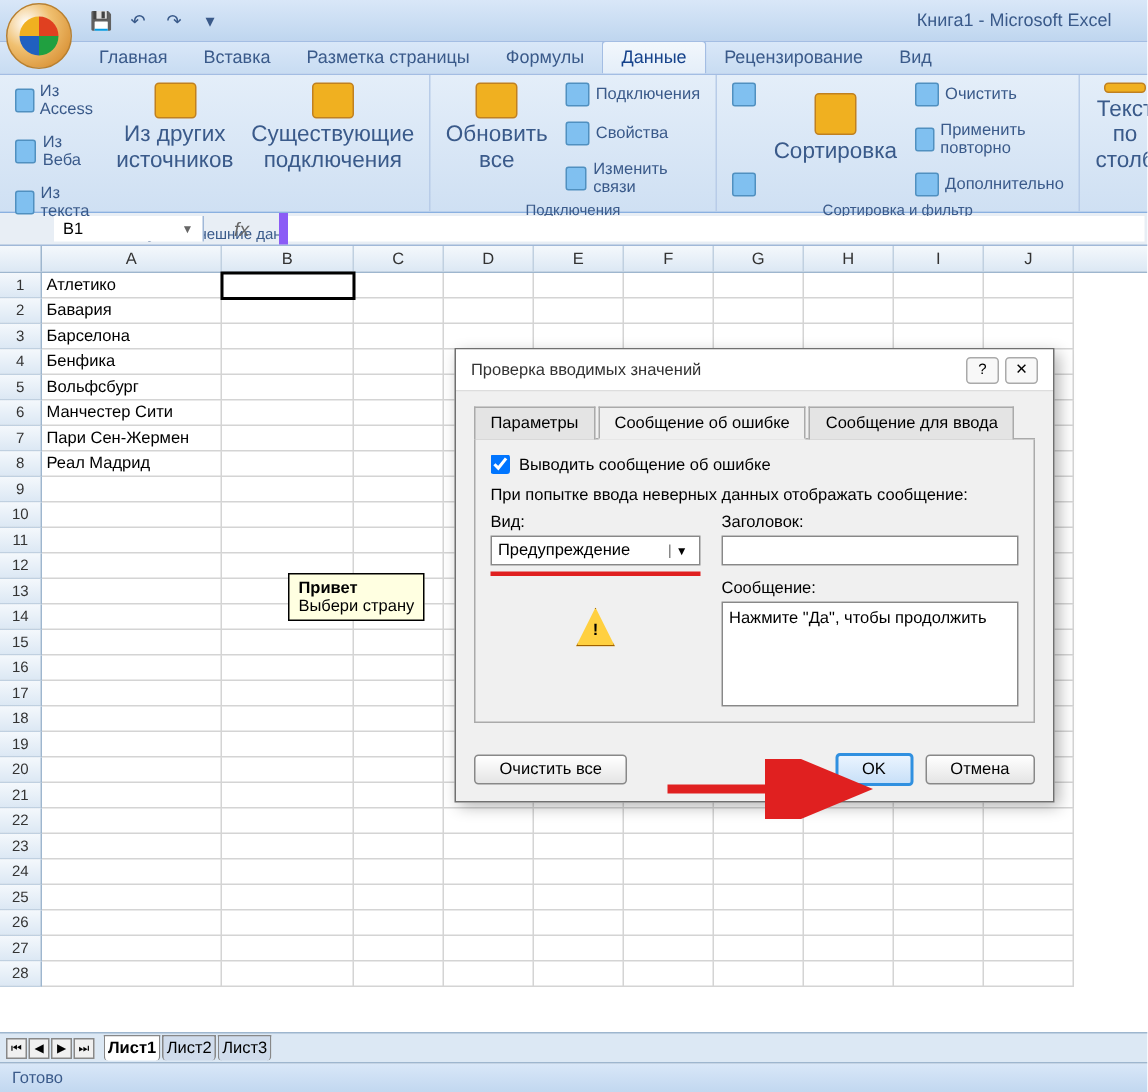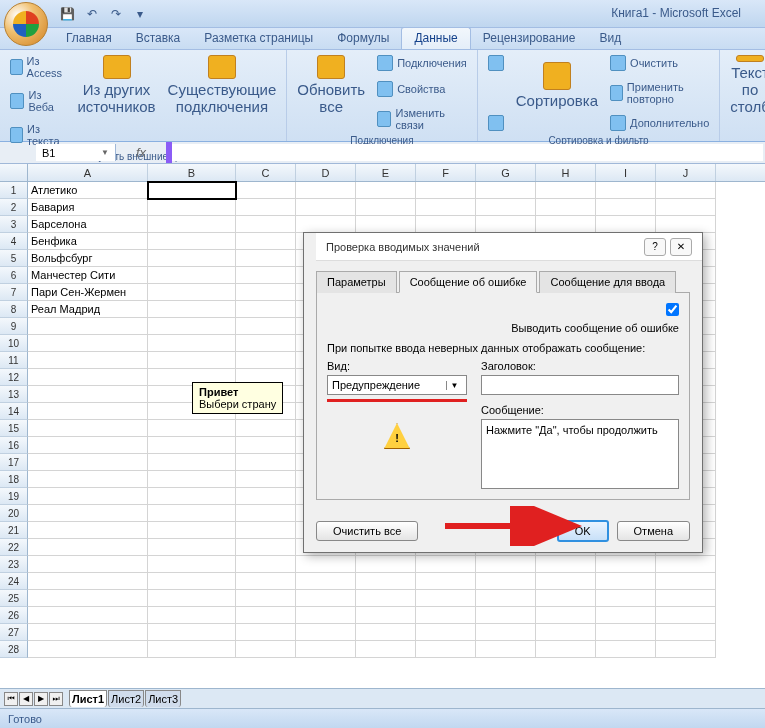--- a/index.html
+++ b/index.html
@@ -25,21 +25,21 @@
 .group-label { text-align: center; font-size: 10px; color: #3a5a8a; padding: 2px 0 1px; }
 .rbtn { display: flex; flex-direction: column; align-items: center; justify-content: center; padding: 2px 4px; font-size: 15px; color: #3a5a8a; cursor: pointer; text-align: center; }
 .rbtn-big { height: 64px; }
 .rbtn .ico { width: 28px; height: 28px; margin-bottom: 2px; background: #f0b020; border: 1px solid #c08020; border-radius: 3px; }
 .rbtn-small { display: flex; align-items: center; gap: 4px; font-size: 11px; color: #3a5a8a; padding: 2px 4px; cursor: pointer; }
 .rbtn-small .ico-s { width: 16px; height: 16px; background: #80c0f0; border: 1px solid #5090c0; border-radius: 2px; }
 .vstack { display: flex; flex-direction: column; gap: 6px; justify-content: space-between; }
 
 
 .fbar { height: 22px; display: flex; border-bottom: 1px solid #a0b8d8; background: #e8eef5; align-items: stretch; }
-.namebox { width: 80px; border-right: 1px solid #a0b8d8; display: flex; align-items: center; padding: 0 6px; font-size: 11px; background: #fff; margin: 2px 0 2px 36px; }
+.namebox { width: 100px; border-right: 1px solid #a0b8d8; display: flex; align-items: center; padding: 0 6px; font-size: 11px; background: #fff; margin: 2px 0 2px 36px; }
 .namebox .dd { margin-left: auto; font-size: 8px; color: #666; }
 .fx { display: flex; align-items: center; padding: 0 20px; font-size: 13px; font-style: italic; color: #666; border-right: 6px solid #8b5cf6; }
 .fxinput { flex: 1; background: #fff; margin: 2px 2px 2px 0; }
 
 
 .grid-wrap { position: relative; height: 524px; overflow: hidden; }
 .colhdr { display: flex; height: 18px; background: linear-gradient(#f4f8fc, #dce8f4); border-bottom: 1px solid #9eb6ce; }
 .corner { width: 28px; border-right: 1px solid #9eb6ce; background: linear-gradient(#f4f8fc, #dce8f4); }
 .ch { border-right: 1px solid #c0d0e0; text-align: center; font-size: 11px; color: #333; line-height: 18px; }
 .rows { }
@@ -58,30 +58,30 @@
 .sheettabs .nav span { width: 14px; height: 14px; border: 1px solid #888; background: #f0f0f0; font-size: 8px; text-align: center; line-height: 12px; cursor: pointer; }
 .sheet { padding: 2px 2px; background: #fff; border: 1px solid #888; border-bottom: none; border-radius: 0 0 3px 3px; margin-right: 1px; cursor: pointer; }
 .sheet.active { background: #fff; font-weight: bold; }
 .sheet.inact { background: #d0dcec; }
 
 
 .statusbar { height: 22px; background: linear-gradient(#d9e7f8, #bfd6ef); border-top: 1px solid #9eb6ce; font-size: 11px; color: #3a5a8a; padding: 4px 8px; }
 
 
 .dialog { position: absolute; left: 303px; top: 232px; width: 400px; background: #f0f0f0; border: 1px solid #707070; box-shadow: 3px 3px 10px rgba(0,0,0,0.3); z-index: 20; font-size: 11px; }
-.dlg-title { height: 28px; background: #fff; display: flex; align-items: center; padding: 0 10px; border-bottom: 1px solid #ddd; margin-left: 12px; }
+.dlg-title { height: 28px; background: #fff; display: flex; align-items: center; padding: 0 10px; border-bottom: 1px solid #ddd; }
 .dlg-title .t { flex: 1; color: #333; }
 .dlg-title .wbtn { width: 22px; height: 18px; border: 1px solid #aaa; border-radius: 3px; margin-left: 4px; text-align: center; font-size: 10px; line-height: 16px; cursor: pointer; background: #f8f8f8; }
 .dlg-body { padding: 10px 12px; }
 .dlg-tabs { display: flex; border-bottom: 1px solid #aaa; }
 .dlg-tab { padding: 4px 10px; border: 1px solid #aaa; border-bottom: none; background: #f0f0f0; margin-right: 2px; margin-bottom: -1px; cursor: pointer; }
 .dlg-tab.active { background: #f0f0f0; border-bottom: 1px solid #f0f0f0; }
 .dlg-tab.inact { background: #e4e4e4; }
 .dlg-pane { border: 1px solid #aaa; border-top: none; padding: 10px; }
-.chk { display: flex; align-items: flex-end; gap: 6px; margin-bottom: 8px; flex-direction: column; }
+.chk { display: flex; align-items: center; gap: 6px; margin-bottom: 8px; }
 .chk input { width: 13px; height: 13px; }
 .dlg-row { display: flex; gap: 14px; margin-top: 6px; }
 .dlg-col { flex: 1; display: flex; flex-direction: column; gap: 3px; }
 .dlg-col label { font-size: 11px; }
 .dlg-select { display: flex; border: 1px solid #888; background: #fff; height: 20px; align-items: center; padding: 0 4px; }
 .dlg-select .arr { margin-left: auto; width: 16px; text-align: center; border-left: 1px solid #888; font-size: 8px; }
 .underline-red { height: 3px; background: #e02020; margin-top: 1px; }
 .dlg-input { border: 1px solid #888; background: #fff; height: 20px; padding: 0 4px; }
 .dlg-textarea { border: 1px solid #888; background: #fff; height: 70px; padding: 4px; font-size: 11px; resize: none; width: 100%; font-family: inherit; }
 .warn-ico { width: 26px; height: 26px; margin: 18px auto 4px; position: relative; }

